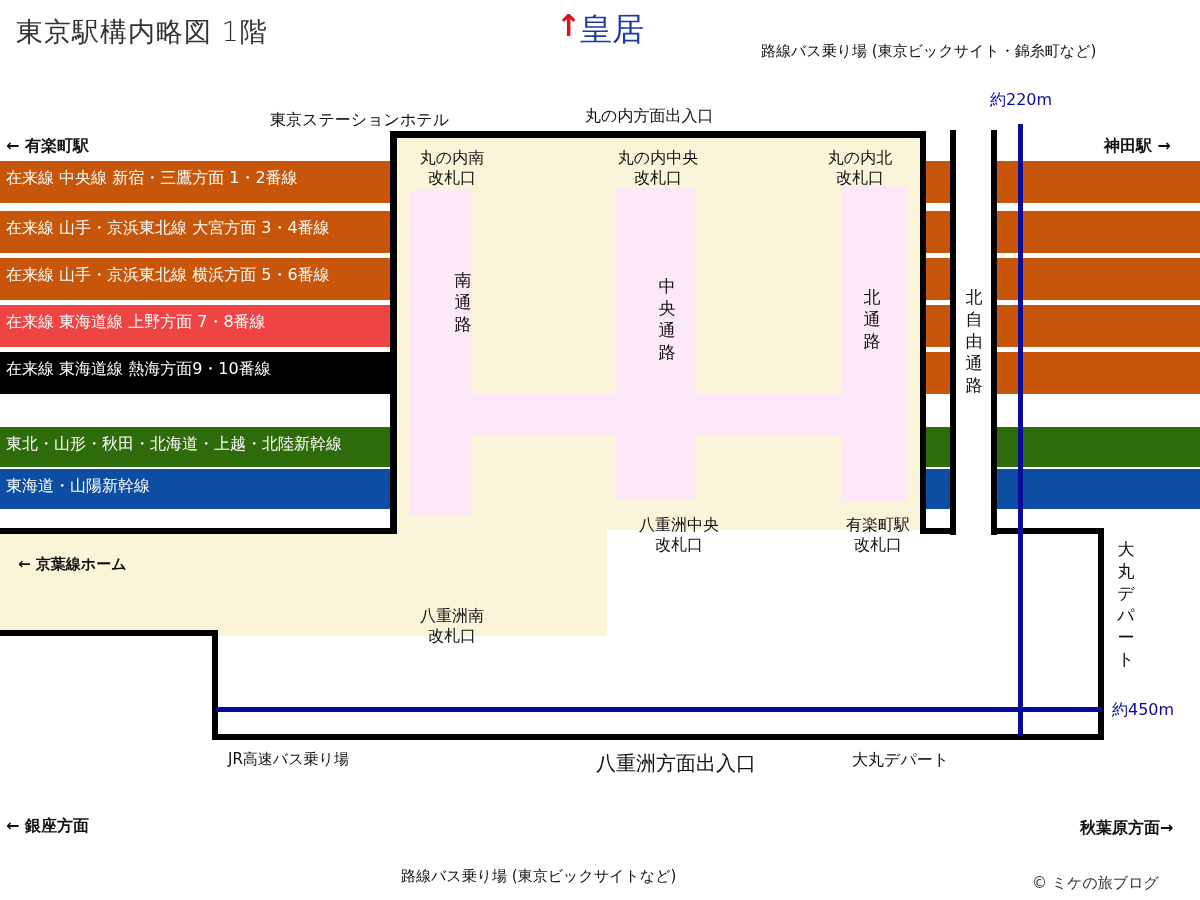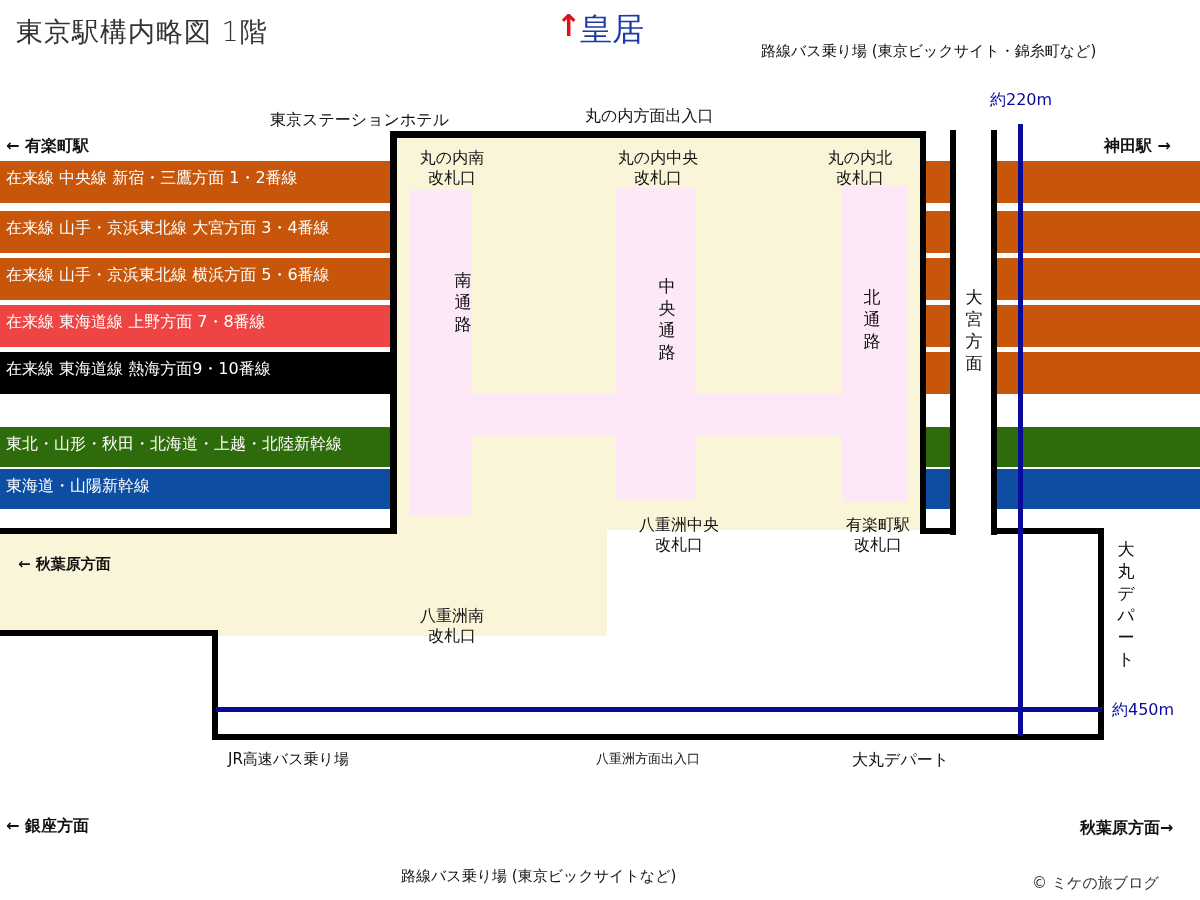--- a/index.html
+++ b/index.html
@@ -69,21 +69,21 @@
 <div class="band" style="left:922px; top:211px; width:278px; background:#c8560a;"></div>
 <div class="band" style="left:922px; top:258px; width:278px; background:#c8560a;"></div>
 <div class="band" style="left:922px; top:305px; width:278px; background:#c8560a;"></div>
 <div class="band" style="left:922px; top:352px; width:278px; background:#c8560a;"></div>
 <div class="band" style="left:922px; top:427px; width:278px; background:#2e6b0a;"></div>
 <div class="band" style="left:922px; top:467px; width:278px; height:40px; background:#0d4ea3; border-top:2px solid #ffffff;"></div>
 
 <div class="abs" style="left:955px; top:130px; width:38px; height:405px; background:#ffffff;"></div>
 <div class="wall" style="left:950px; top:130px; width:6px; height:405px;"></div>
 <div class="wall" style="left:991px; top:130px; width:6px; height:405px;"></div>
-<div class="vert" style="left:964px; top:286px;">大宮方面</div>
+<div class="vert" style="left:964px; top:286px;">北自由通路</div>
 
 <div class="cream" style="left:396px; top:138px; width:524px; height:392px;"></div>
 <div class="cream" style="left:0; top:530px; width:607px; height:106px;"></div>
 
 <div class="wall" style="left:390px; top:131px; width:536px; height:7px;"></div>
 <div class="wall" style="left:390px; top:131px; width:7px; height:401px;"></div>
 <div class="wall" style="left:920px; top:131px; width:6px; height:401px;"></div>
 <div class="wall" style="left:0; top:528px; width:397px; height:6px;"></div>
 <div class="wall" style="left:920px; top:528px; width:36px; height:6px;"></div>
 
@@ -115,33 +115,33 @@
 </div>
 <div class="txt center" style="left:830px; top:515px; width:96px;">
   <div>有楽町駅</div>
   <div>改札口</div>
 </div>
 <div class="txt center" style="left:404px; top:606px; width:96px;">
   <div>八重洲南</div>
   <div>改札口</div>
 </div>
 
-<div class="txt bold" style="left:18px; top:555px; font-size:15px;">← 秋葉原方面</div>
+<div class="txt bold" style="left:18px; top:555px; font-size:15px;">← 京葉線ホーム</div>
 
 <div class="wall" style="left:0; top:630px; width:218px; height:6px;"></div>
 <div class="wall" style="left:212px; top:630px; width:6px; height:110px;"></div>
 <div class="wall" style="left:212px; top:734px; width:892px; height:6px;"></div>
 <div class="wall" style="left:1098px; top:528px; width:6px; height:212px;"></div>
 <div class="wall" style="left:991px; top:528px; width:113px; height:6px;"></div>
 
 <div class="blue-line" style="left:1018px; top:124px; width:5px; height:612px;"></div>
 <div class="blue-line" style="left:216px; top:707px; width:886px; height:5px;"></div>
 
 <div class="vert" style="left:1116px; top:538px;">大丸デパート</div>
 <div class="txt" style="left:1112px; top:700px; font-size:16px; color:#0a0a9a;">約450m</div>
 
 <div class="txt" style="left:228px; top:750px; font-size:15px;">JR高速バス乗り場</div>
-<div class="txt" style="left:596px; top:750px; font-size:13px;">八重洲方面出入口</div>
+<div class="txt" style="left:596px; top:750px; font-size:20px;">八重洲方面出入口</div>
 <div class="txt" style="left:852px; top:750px; font-size:16px;">大丸デパート</div>
 <div class="txt bold" style="left:6px; top:816px; font-size:16px;">← 銀座方面</div>
 <div class="txt bold" style="left:1080px; top:818px; font-size:16px;">秋葉原方面→</div>
 <div class="txt" style="left:401px; top:867px; font-size:15px;">路線バス乗り場 (東京ビックサイトなど)</div>
 <div class="txt" style="left:1032px; top:874px; font-size:15px; color:#333;">© ミケの旅ブログ</div>
 
 </body></html>

